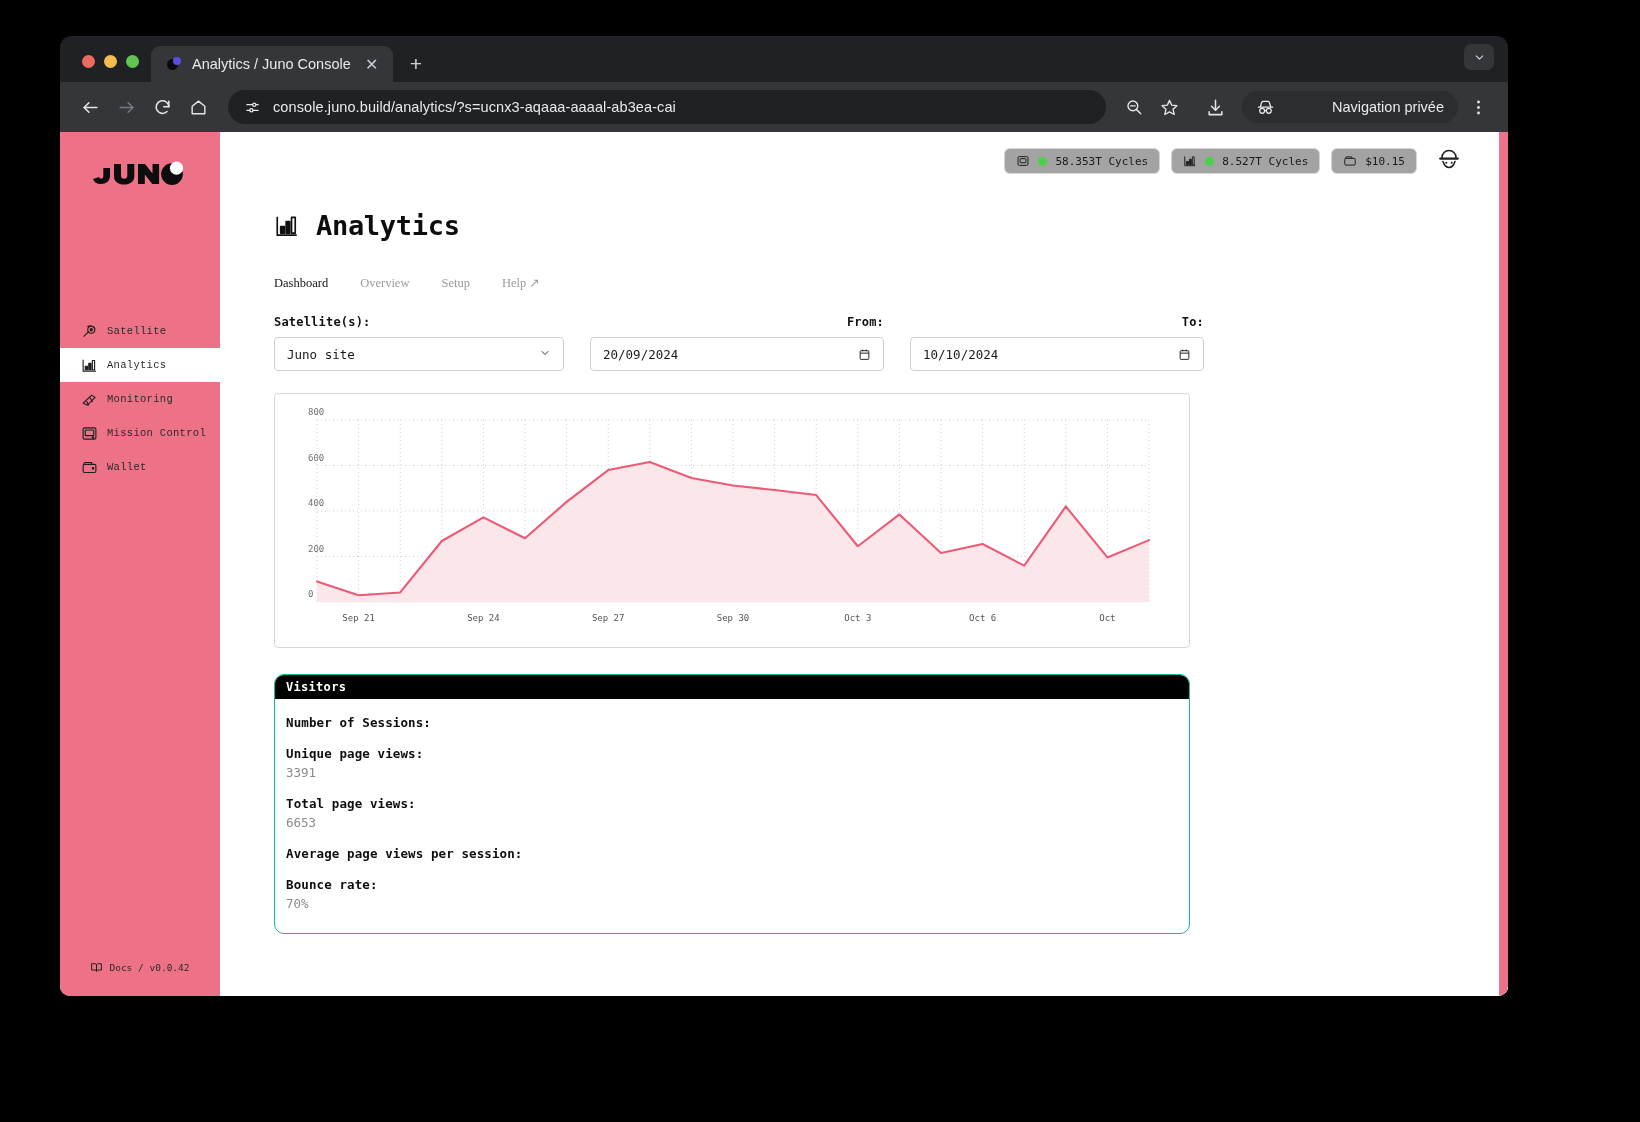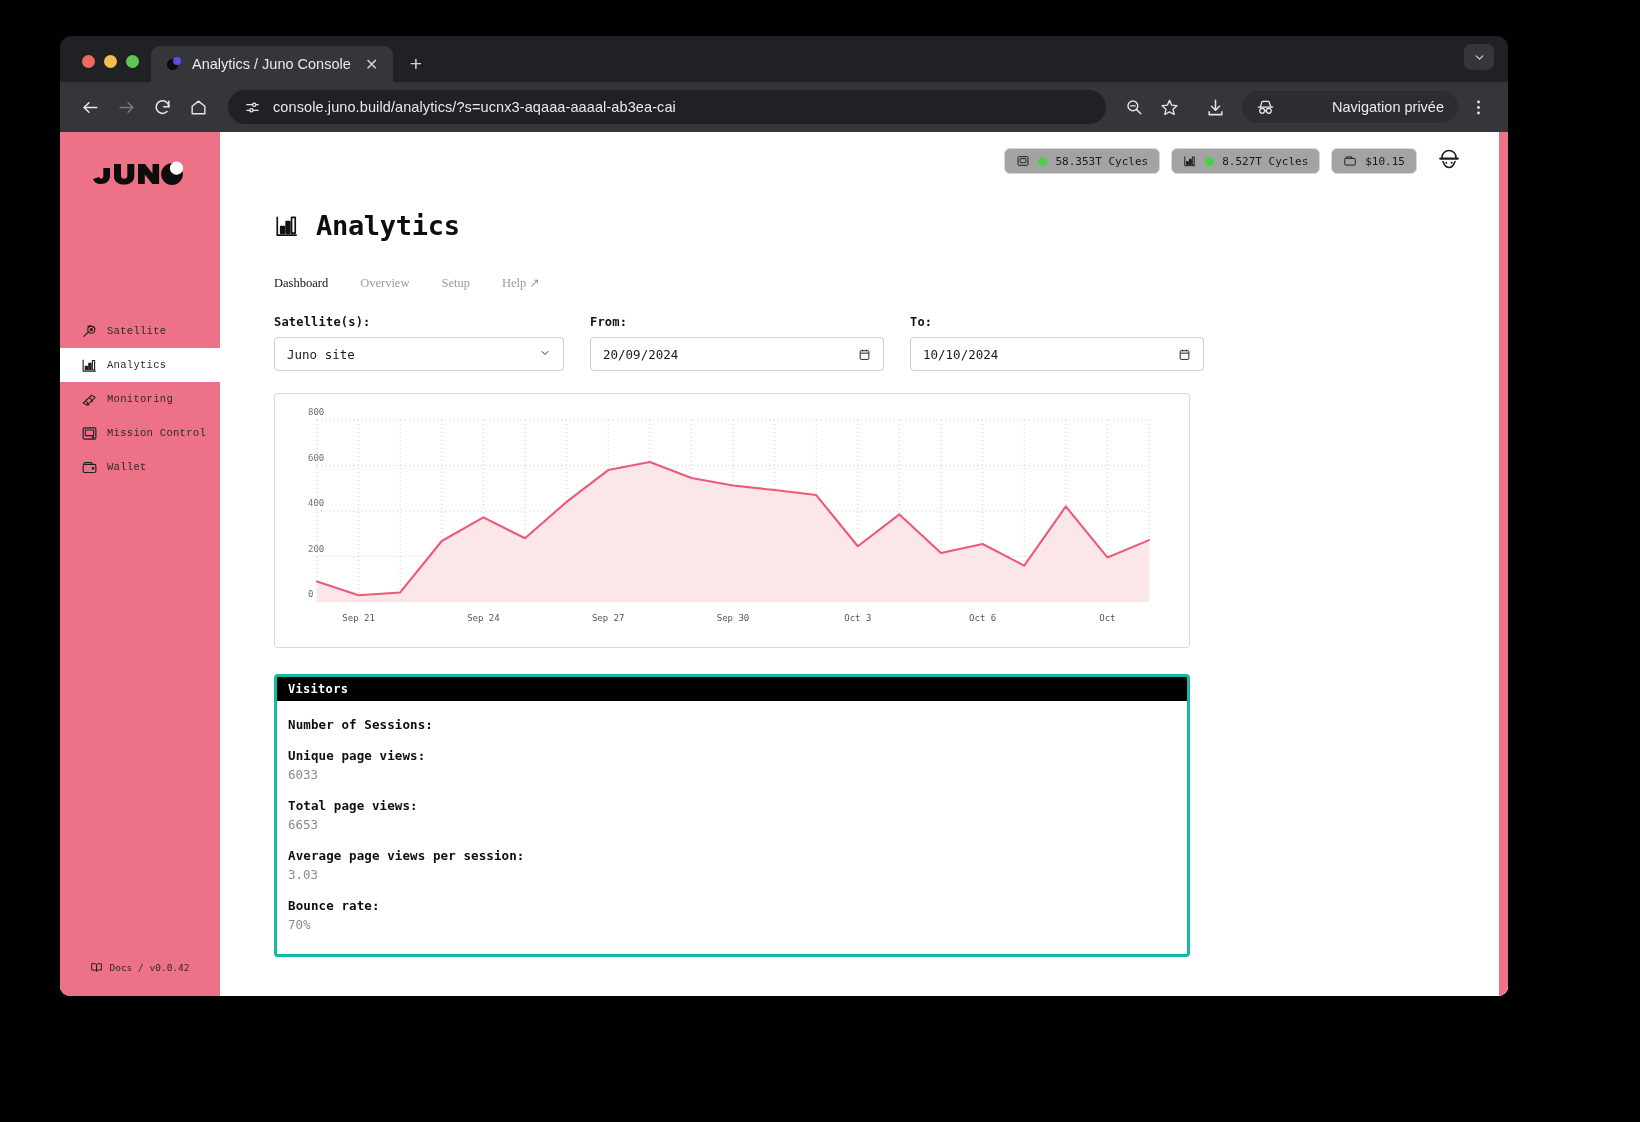--- a/index.html
+++ b/index.html
@@ -213,21 +213,21 @@
   }
   #subtabs .st { color: #9b9b9b; white-space: nowrap; }
   #subtabs .st.active { color: #131313; }
   #filters {
     display: flex;
     margin-top: 24px;
     gap: 26px;
   }
   .fgroup { display: flex; flex-direction: column; gap: 8px; }
   .fgroup.sat { width: 290px; }
-  .fgroup.dt { width: 294px; }
+  .fgroup.dt { width: 294px; text-align: right; }
   .flabel { font-size: 12px; font-weight: bold; color: #121212; letter-spacing:.2px;}
   .fctrl {
     height: 34px;
     border: 1px solid #cfcfcf;
     border-radius: 4px;
     background: #fff;
     display: flex; align-items: center;
     padding: 0 12px;
     font-size: 12.5px;
     color: #1a1a1a;
@@ -242,22 +242,22 @@
     border: 1px solid #d9d9d9;
     border-radius: 4px;
     background: #fff;
     position: relative;
   }
   #chart-svg { position: absolute; left: 0; top: 0; }
   
   #visitors-card {
     margin-top: 26px;
     width: 916px;
-    border: 3px solid #14b8a6;
-    border-radius: 4px;
+    border: 1px solid #14b8a6;
+    border-radius: 10px;
     background: #fff;
     overflow: hidden;
   }
   #visitors-head {
     background: #000;
     color: #fff;
     height: 24px;
     display: flex; align-items: center;
     padding-left: 11px;
     font-size: 12px;
@@ -633,29 +633,28 @@
         </div>
 
         <div id="visitors-card">
           <div id="visitors-head">Visitors</div>
           <div id="visitors-body">
             <div class="stat">
               <div class="k">Number of Sessions:</div>
             </div>
             <div class="stat">
               <div class="k">Unique page views:</div>
-              <div class="v">6033</div>
+              <div class="v">3391</div>
             </div>
             <div class="stat">
               <div class="k">Total page views:</div>
               <div class="v">6653</div>
             </div>
             <div class="stat">
               <div class="k">Average page views per session:</div>
-              <div class="v">3.03</div>
             </div>
             <div class="stat" style="margin-bottom:0">
               <div class="k">Bounce rate:</div>
               <div class="v">70%</div>
             </div>
           </div>
         </div>
 
       </div>
 

